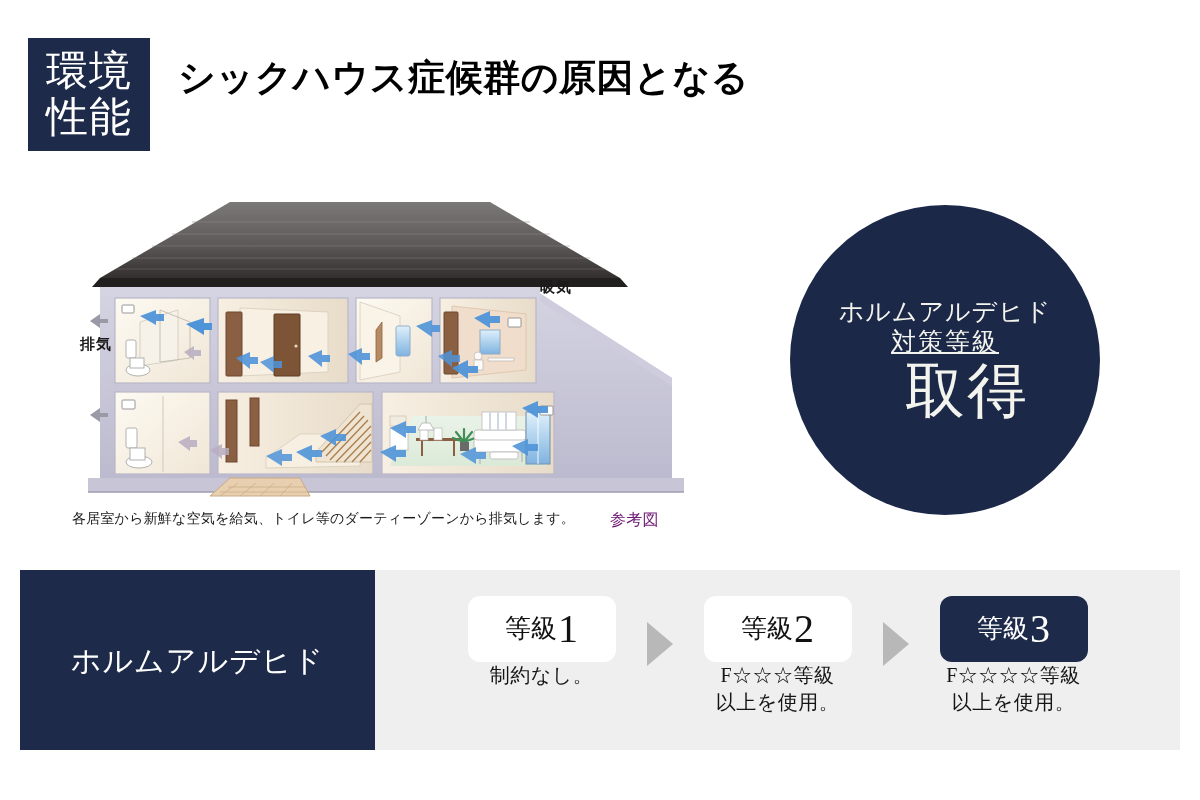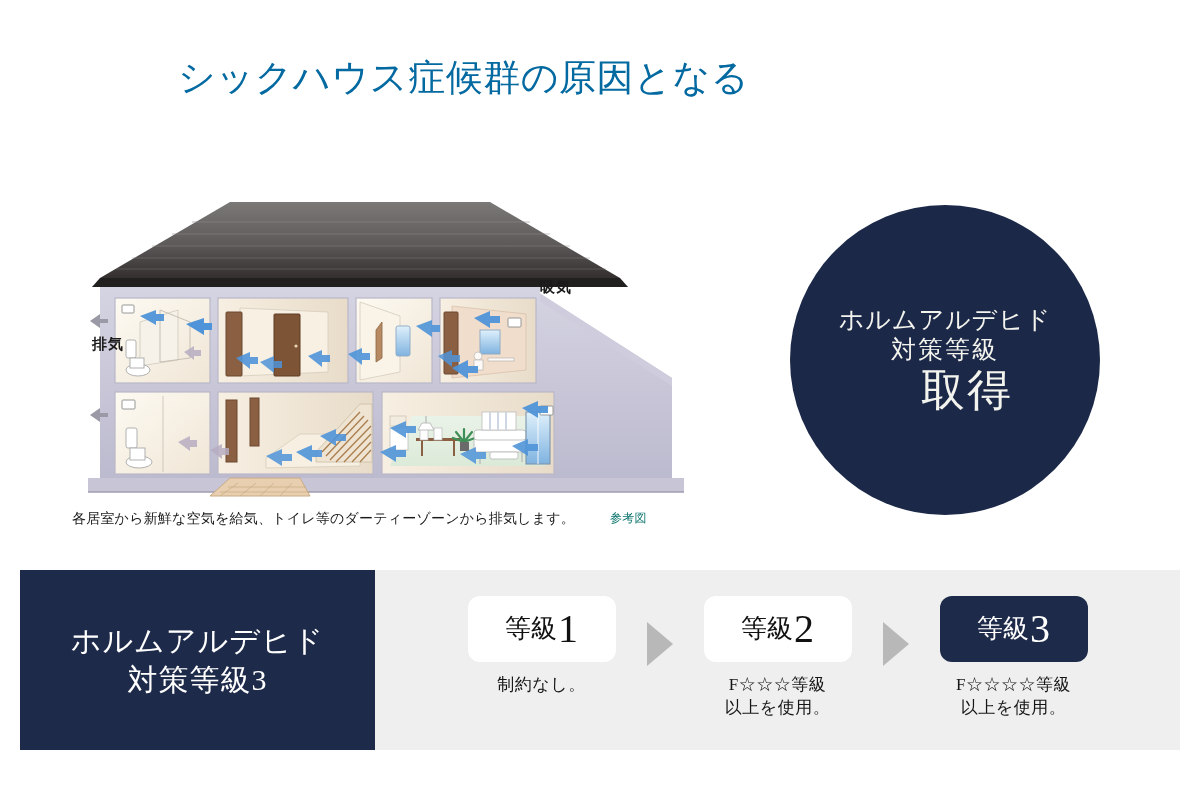--- a/index.html
+++ b/index.html
@@ -15,54 +15,55 @@
     position:absolute;left:28px;top:38px;width:122px;height:113px;
     background:#1e2a4a;color:#ffffff;
     display:flex;flex-direction:column;align-items:center;justify-content:center;
     font-family:"Liberation Serif","DejaVu Serif",serif;
     font-size:42px;line-height:1.08;letter-spacing:1px;font-weight:400;
   }
   #badge-label .bl{display:block;}
   #headline{position:absolute;left:178px;top:52px;width:900px;}
   #headline .hl{
     display:block;
-    font-size:37px;line-height:1.42;color:#0369a1;
+    font-size:37px;line-height:1.42;color:#000000;
     letter-spacing:0.5px;white-space:nowrap;
     font-family:"Liberation Serif","DejaVu Serif",serif;
+    font-weight:bold;
   }
   
   #illus{position:absolute;left:60px;top:190px;width:640px;height:355px;}
   #illus svg{display:block;}
   .ill-label{
     position:absolute;font-family:"Liberation Sans","DejaVu Sans",sans-serif;
     font-size:15px;color:#1a1a1a;font-weight:600;letter-spacing:1px;
   }
-  #label-exhaust{left:32px;top:145px;}
+  #label-exhaust{left:20px;top:145px;}
   #label-intake{left:480px;top:88px;text-align:center;}
   #illus-caption{
     position:absolute;left:12px;top:320px;width:520px;
     font-family:"Liberation Sans","DejaVu Sans",sans-serif;
     font-size:14px;color:#1a1a1a;letter-spacing:0.2px;white-space:nowrap;
   }
   #illus-note{
     position:absolute;left:550px;top:320px;
     font-family:"Liberation Sans","DejaVu Sans",sans-serif;
-    font-size:12px;color:#0f766e;letter-spacing:0.2px;
+    font-size:16px;color:#701a75;letter-spacing:0.2px;
   }
   
   #seal{
     position:absolute;left:790px;top:205px;width:310px;height:310px;
     border-radius:50%;background:#1b2848;color:#f4f4ee;
     display:flex;flex-direction:column;align-items:center;justify-content:center;
     text-align:center;
   }
   #seal .s1{font-size:25px;line-height:1.18;letter-spacing:1px;}
-  #seal .s2{font-size:25px;line-height:1.18;letter-spacing:2px;margin-top:0;}
+  #seal .s2{font-size:25px;line-height:1.18;letter-spacing:2px;margin-top:0;text-decoration:underline;}
   #seal .s3{font-size:63px;line-height:1.02;letter-spacing:1px;margin-top:6px;font-weight:400;}
-  #seal .s4{font-size:44px;line-height:1.05;letter-spacing:2px;margin-top:4px;margin-left:44px;}
+  #seal .s4{font-size:60px;line-height:1.05;letter-spacing:2px;margin-top:4px;margin-left:44px;}
   
   #strip{position:absolute;left:20px;top:570px;width:1160px;height:180px;background:#efefef;}
   #strip-title{
     position:absolute;left:0px;top:0px;width:355px;height:180px;background:#1e2a4a;
     color:#ffffff;display:flex;flex-direction:column;align-items:center;justify-content:center;
     text-align:center;
   }
   #strip-title .t1{font-size:30px;line-height:1.3;letter-spacing:1px;}
   #strip-title .t2{font-size:30px;line-height:1.3;letter-spacing:1px;}
   #steps{
@@ -72,38 +73,42 @@
   .step{width:178px;display:flex;flex-direction:column;align-items:center;padding-top:26px;}
   .chip{
     min-width:148px;height:66px;border-radius:12px;
     display:flex;align-items:center;justify-content:center;
     background:#ffffff;color:#111111;box-sizing:border-box;padding:0 14px;
   }
   .chip.dark{background:#1e2a4a;color:#ffffff;}
   .chip .cw{font-size:26px;letter-spacing:0px;line-height:1;}
   .chip .cn{font-size:40px;line-height:1;margin-left:1px;}
   .step-desc{
-    margin-top:12px;text-align:center;font-size:17px;line-height:1.35;color:#151515;
+    text-align:center;font-size:20px;line-height:1.35;color:#151515;
     letter-spacing:0.5px;white-space:nowrap;
   }
   .arrow{
     width:42px;align-self:flex-start;margin-top:52px;
     display:flex;align-items:center;justify-content:center;
   }
   .arrow i{
     display:block;width:0;height:0;
     border-top:22px solid transparent;border-bottom:22px solid transparent;
     border-left:26px solid #b8b8b8;
   }
 </style>
 </head>
 <body>
 
 <div id="header">
 
+  <div id="badge-label">
+    <span class="bl">環境</span>
+    <span class="bl">性能</span>
+  </div>
 
   <div id="headline">
     <span class="hl">シックハウス症候群の原因となる</span>
   </div>
 
 </div>
 
 <div id="illus">
 
   <svg width="640" height="315" viewBox="0 0 640 315">
@@ -327,21 +332,20 @@
 <div id="seal">
   <span class="s1">ホルムアルデヒド</span>
   <span class="s2">対策等級</span>
   <span class="s4">取得</span>
 </div>
 
 <div id="strip">
 
   <div id="strip-title">
     <span class="t1">ホルムアルデヒド</span>
-    <span class="t2">対策等級3</span>
   </div>
 
   <div id="steps">
 
     <div class="step">
       <div class="chip">
         <span class="cw">等級</span>
         <span class="cn">1</span>
       </div>
       <div class="step-desc">

